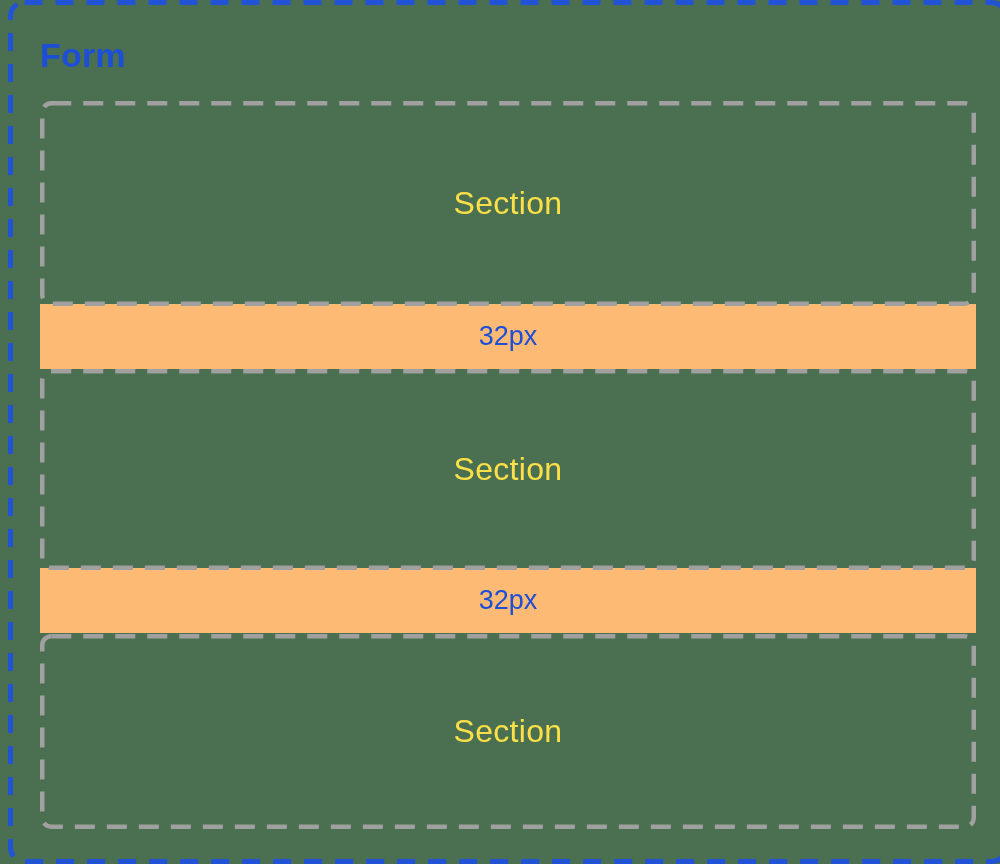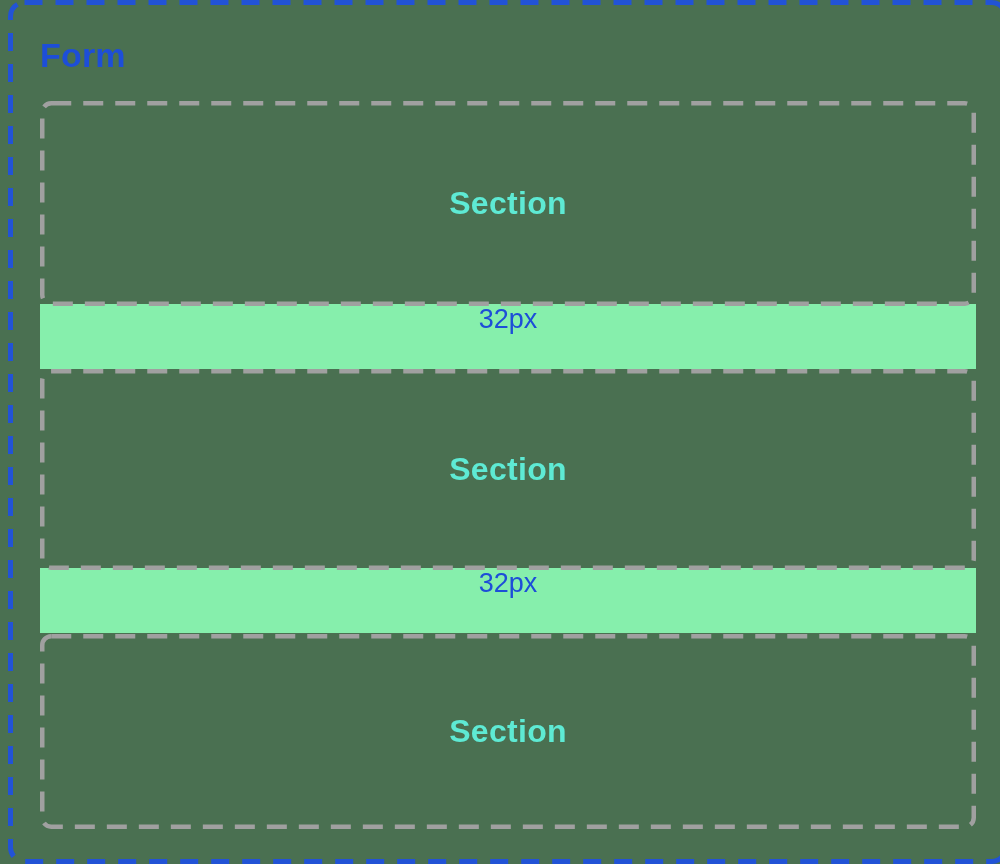--- a/index.html
+++ b/index.html
@@ -32,23 +32,24 @@
     font-weight: bold;
     color: #1d4ed8;
     z-index: 4;
     letter-spacing: 0.2px;
   }
   .spacer {
     position: absolute;
     left: 32px;
     width: 936px;
     height: 65px;
-    background: #86efac;
+    background: #fdba74;
     z-index: 1;
     display: flex;
+    align-items: center;
     justify-content: center;
   }
   .spacer-label {
     font-size: 27px;
     color: #1d4ed8;
     font-weight: normal;
   }
   .spacer-1 { top: 304px; }
   .spacer-2 { top: 568px; }
   .section {
@@ -64,22 +65,22 @@
   .section-2 { top: 369px; height: 201px; }
   .section-3 { top: 634px; height: 195px; }
   .section-border {
     position: absolute;
     left: 0; top: 0;
     width: 100%; height: 100%;
     pointer-events: none;
   }
   .section-label {
     font-size: 32px;
-    font-weight: bold;
-    color: #5eead4;
+    font-weight: normal;
+    color: #fde047;
     letter-spacing: 0.3px;
   }
 </style>
 </head>
 <body>
 
 <div class="canvas">
 
   <svg class="outer-border" viewBox="0 0 1000 864" xmlns="http://www.w3.org/2000/svg">
     <rect x="2.5" y="2.5" width="995" height="859" rx="14" ry="14" fill="none" stroke="#2253d6" stroke-width="5" stroke-dasharray="18 13"></rect>

